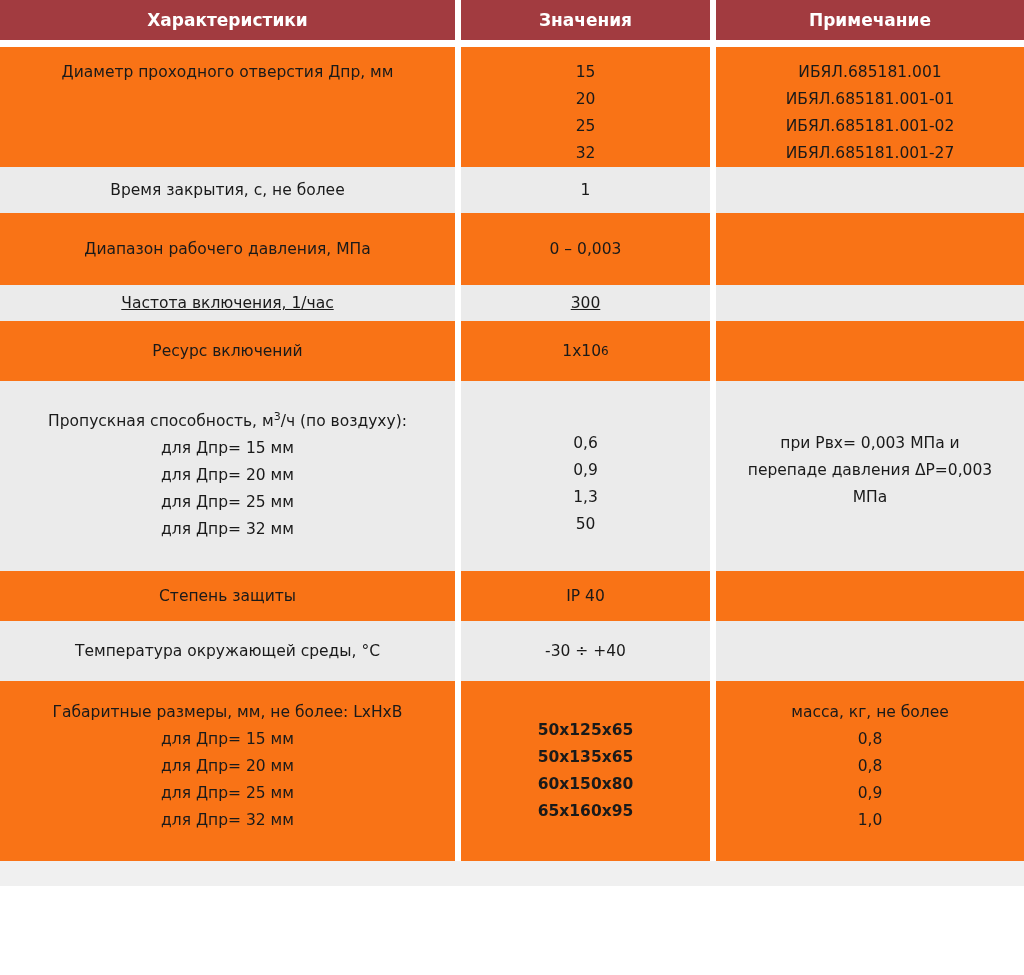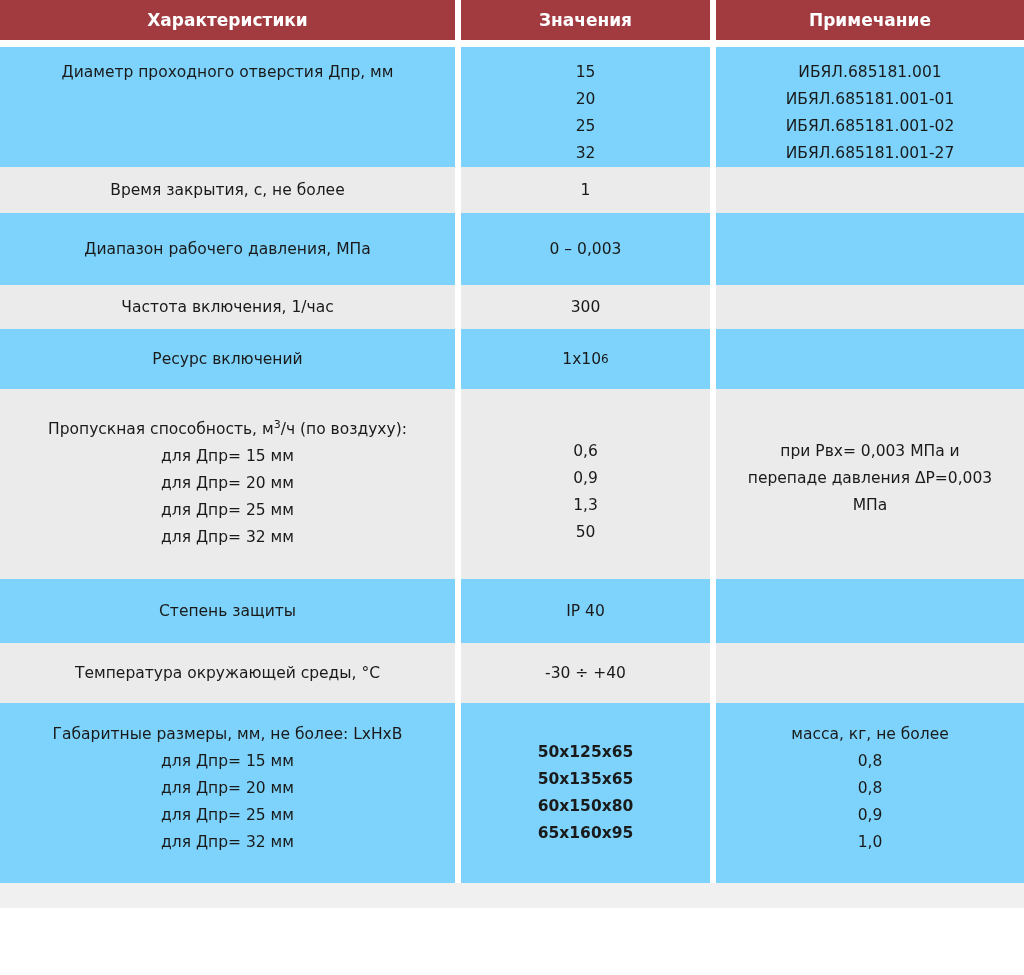--- a/index.html
+++ b/index.html
@@ -11,39 +11,39 @@
     overflow: hidden;
   }
   .tbl { width: 1024px; }
   .r {
     display: grid;
     grid-template-columns: 455px 249px 308px;
     column-gap: 6px;
   }
   .cell { text-align: center; font-size: 15.5px; }
   .gray .cell { background: #ebebeb; }
-  .white .cell { background: #7dd3fc; }
+  .white .cell { background: #f97316; }
 
   
   .hdr { height: 40px; margin-bottom: 7px; border-radius: 13px; }
   .hdr .cell {
     background: #a23b40;
     color: #ffffff;
     font-weight: bold;
     font-size: 17px;
     display: flex; align-items: center; justify-content: center;
   }
 
   
   .simple .cell { display: flex; align-items: center; justify-content: center; }
   .r2 .cell { height: 46px; }
   .r3 .cell { height: 72px; }
-  .r4 .cell { height: 44px; }
+  .r4 .cell { height: 36px; text-decoration: underline; }
   .r5 .cell { height: 60px; }
-  .r7 .cell { height: 64px; }
+  .r7 .cell { height: 50px; }
   .r8 .cell { height: 60px; }
 
   
   .line { line-height: 27px; }
   .r1 .cell { height: 120px; padding-top: 12px; box-sizing: border-box; }
   .r6 .cell { height: 190px; padding-top: 22px; box-sizing: border-box; text-align: center; }
   .r6 .cell.shift { padding-top: 49px; }
   .r9 .cell { height: 180px; padding-top: 18px; box-sizing: border-box; }
   .r9 .cell.shift { padding-top: 36px; font-weight: bold; }
   .r10 .cell { height: 95px; padding-top: 16px; box-sizing: border-box; }

